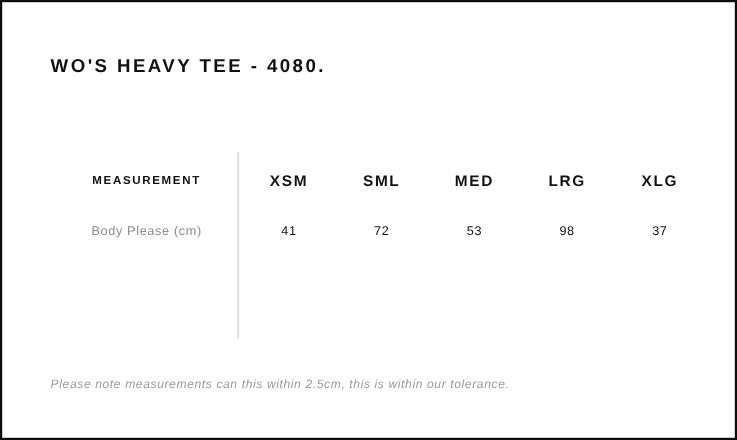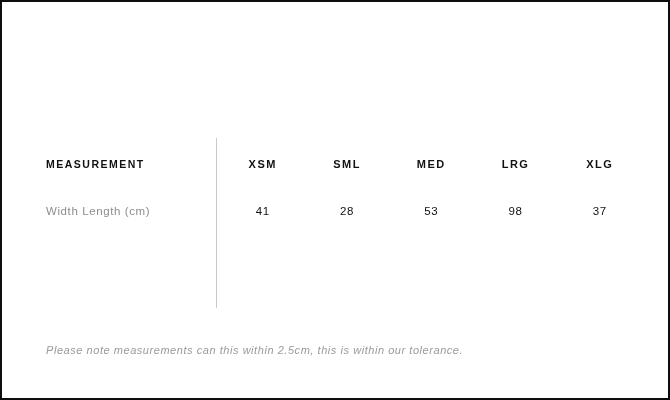--- a/index.html
+++ b/index.html
@@ -49,34 +49,35 @@
     border-collapse: collapse;
     width: 596px;
     table-layout: fixed;
   }
   table.size-table th,
   table.size-table td {
     padding: 0;
     margin: 0;
     height: 47px;
     vertical-align: middle;
+    text-align: center;
   }
   th.col-measure {
     width: 174px;
     text-align: left;
     font-size: 10.5px;
     font-weight: bold;
     letter-spacing: 1.5px;
     color: #111111;
     padding-bottom: 2px;
   }
   th.col-size {
     width: 84px;
     text-align: center;
-    font-size: 11px;
+    font-size: 14px;
     font-weight: bold;
     letter-spacing: 1.5px;
     color: #111111;
     padding-bottom: 2px;
   }
   td.row-label {
     text-align: left;
     font-size: 11.5px;
     letter-spacing: 0.6px;
     color: #8d8d8d;
@@ -105,40 +106,41 @@
     color: #9a9a9a;
     white-space: nowrap;
   }
 </style>
 </head>
 <body>
 
 <div class="page">
   <div class="inner">
 
+    <div class="title">WO'S HEAVY TEE - 4080.</div>
 
     <div class="divider"></div>
 
     <div class="table-wrap">
       <table class="size-table">
         <thead>
           <tr>
             <th class="col-measure">MEASUREMENT</th>
             <th class="col-size">XSM</th>
             <th class="col-size">SML</th>
             <th class="col-size">MED</th>
             <th class="col-size">LRG</th>
             <th class="col-size">XLG</th>
           </tr>
         </thead>
         <tbody>
           <tr>
-            <td class="row-label">Width Length (cm)</td>
+            <td class="row-label">Body Please (cm)</td>
             <td class="row-value">41</td>
-            <td class="row-value">28</td>
+            <td class="row-value">72</td>
             <td class="row-value">53</td>
             <td class="row-value">98</td>
             <td class="row-value">37</td>
           </tr>
         </tbody>
       </table>
     </div>
 
     <div class="note">Please note measurements can this within 2.5cm, this is within our tolerance.</div>
 

